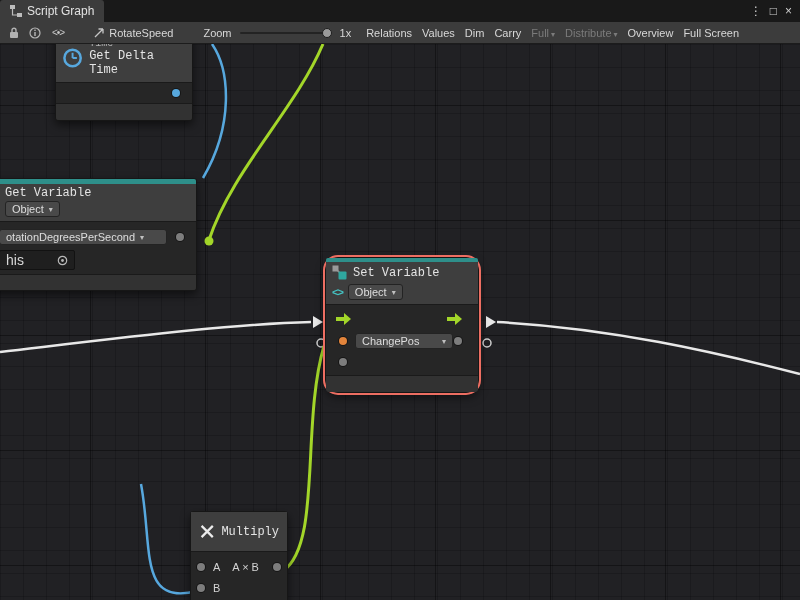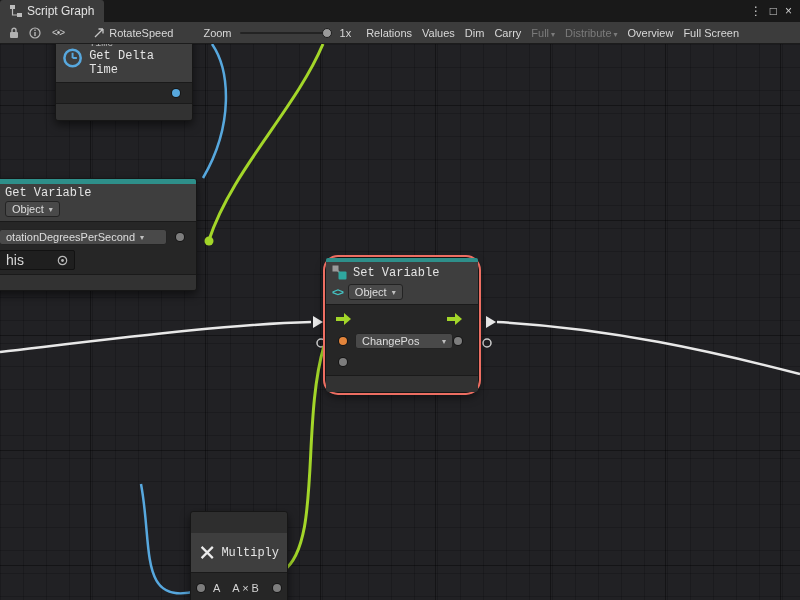--- a/index.html
+++ b/index.html
@@ -248,21 +248,21 @@
         </div>
         <div class="prow" style="height:18px;">
           <span class="dot" style="left:9px;"></span>
         </div>
       </div>
       <div class="nfoot" style="height:16px;"></div>
     </div>
 
 
     <div class="node" style="left:190px; top:467px; width:98px;">
-      <div class="nhead" style="padding:10px 8px;margin-top:21px;">
+      <div class="nhead" style="padding:10px 8px;">
         <svg width="19" height="19" viewBox="0 0 19 19">
           <path d="M3 3 L16 16 M16 3 L3 16" stroke="#ececec" stroke-width="2.6"></path>
         </svg>
         <span class="ntitle">Multiply</span>
       </div>
       <div class="nbody" style="padding:4px 0;">
         <div class="prow" style="height:21px; padding-left:22px;">
           <span class="dot" style="left:6px;"></span>
           <span>A</span>
           <span style="margin-left:12px;">A × B</span>

